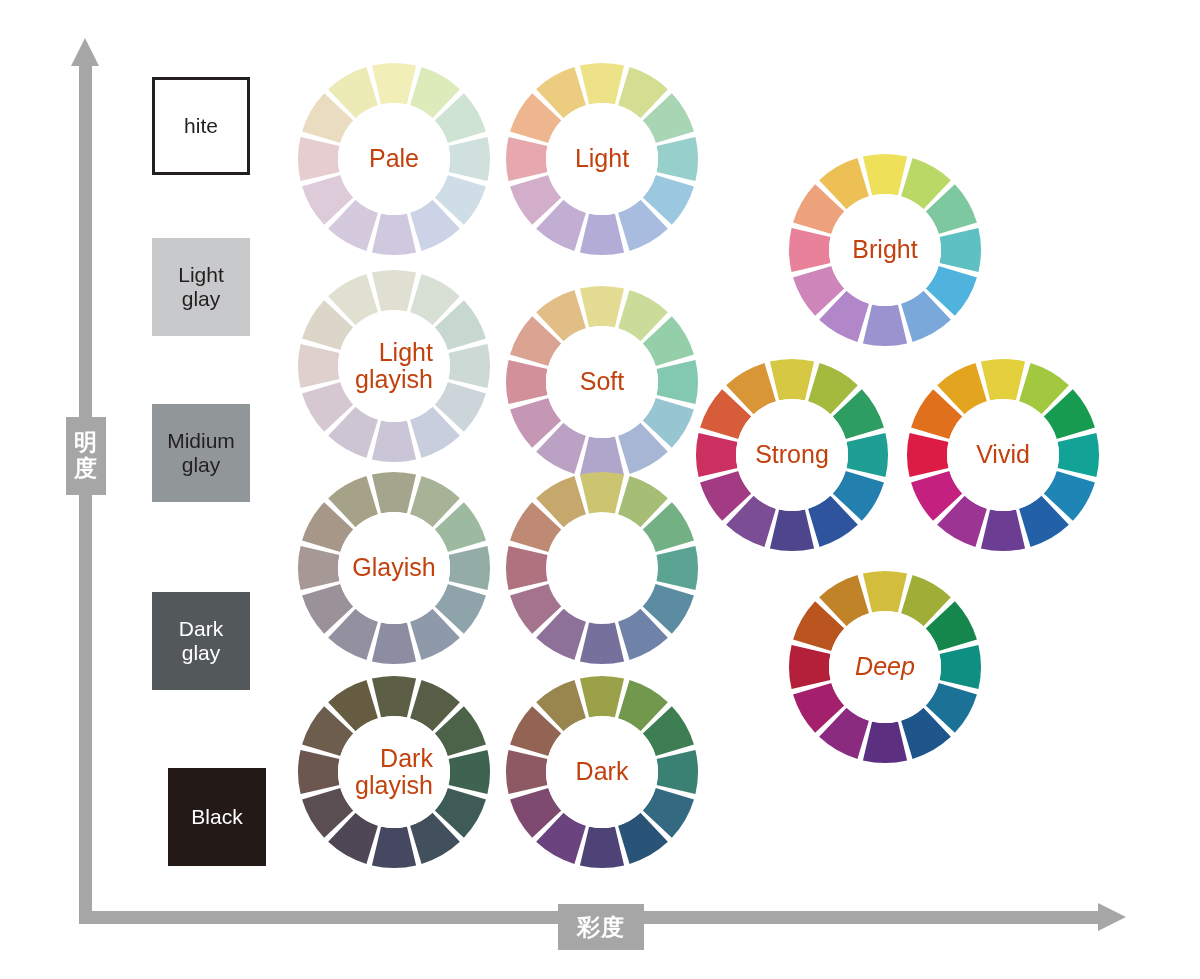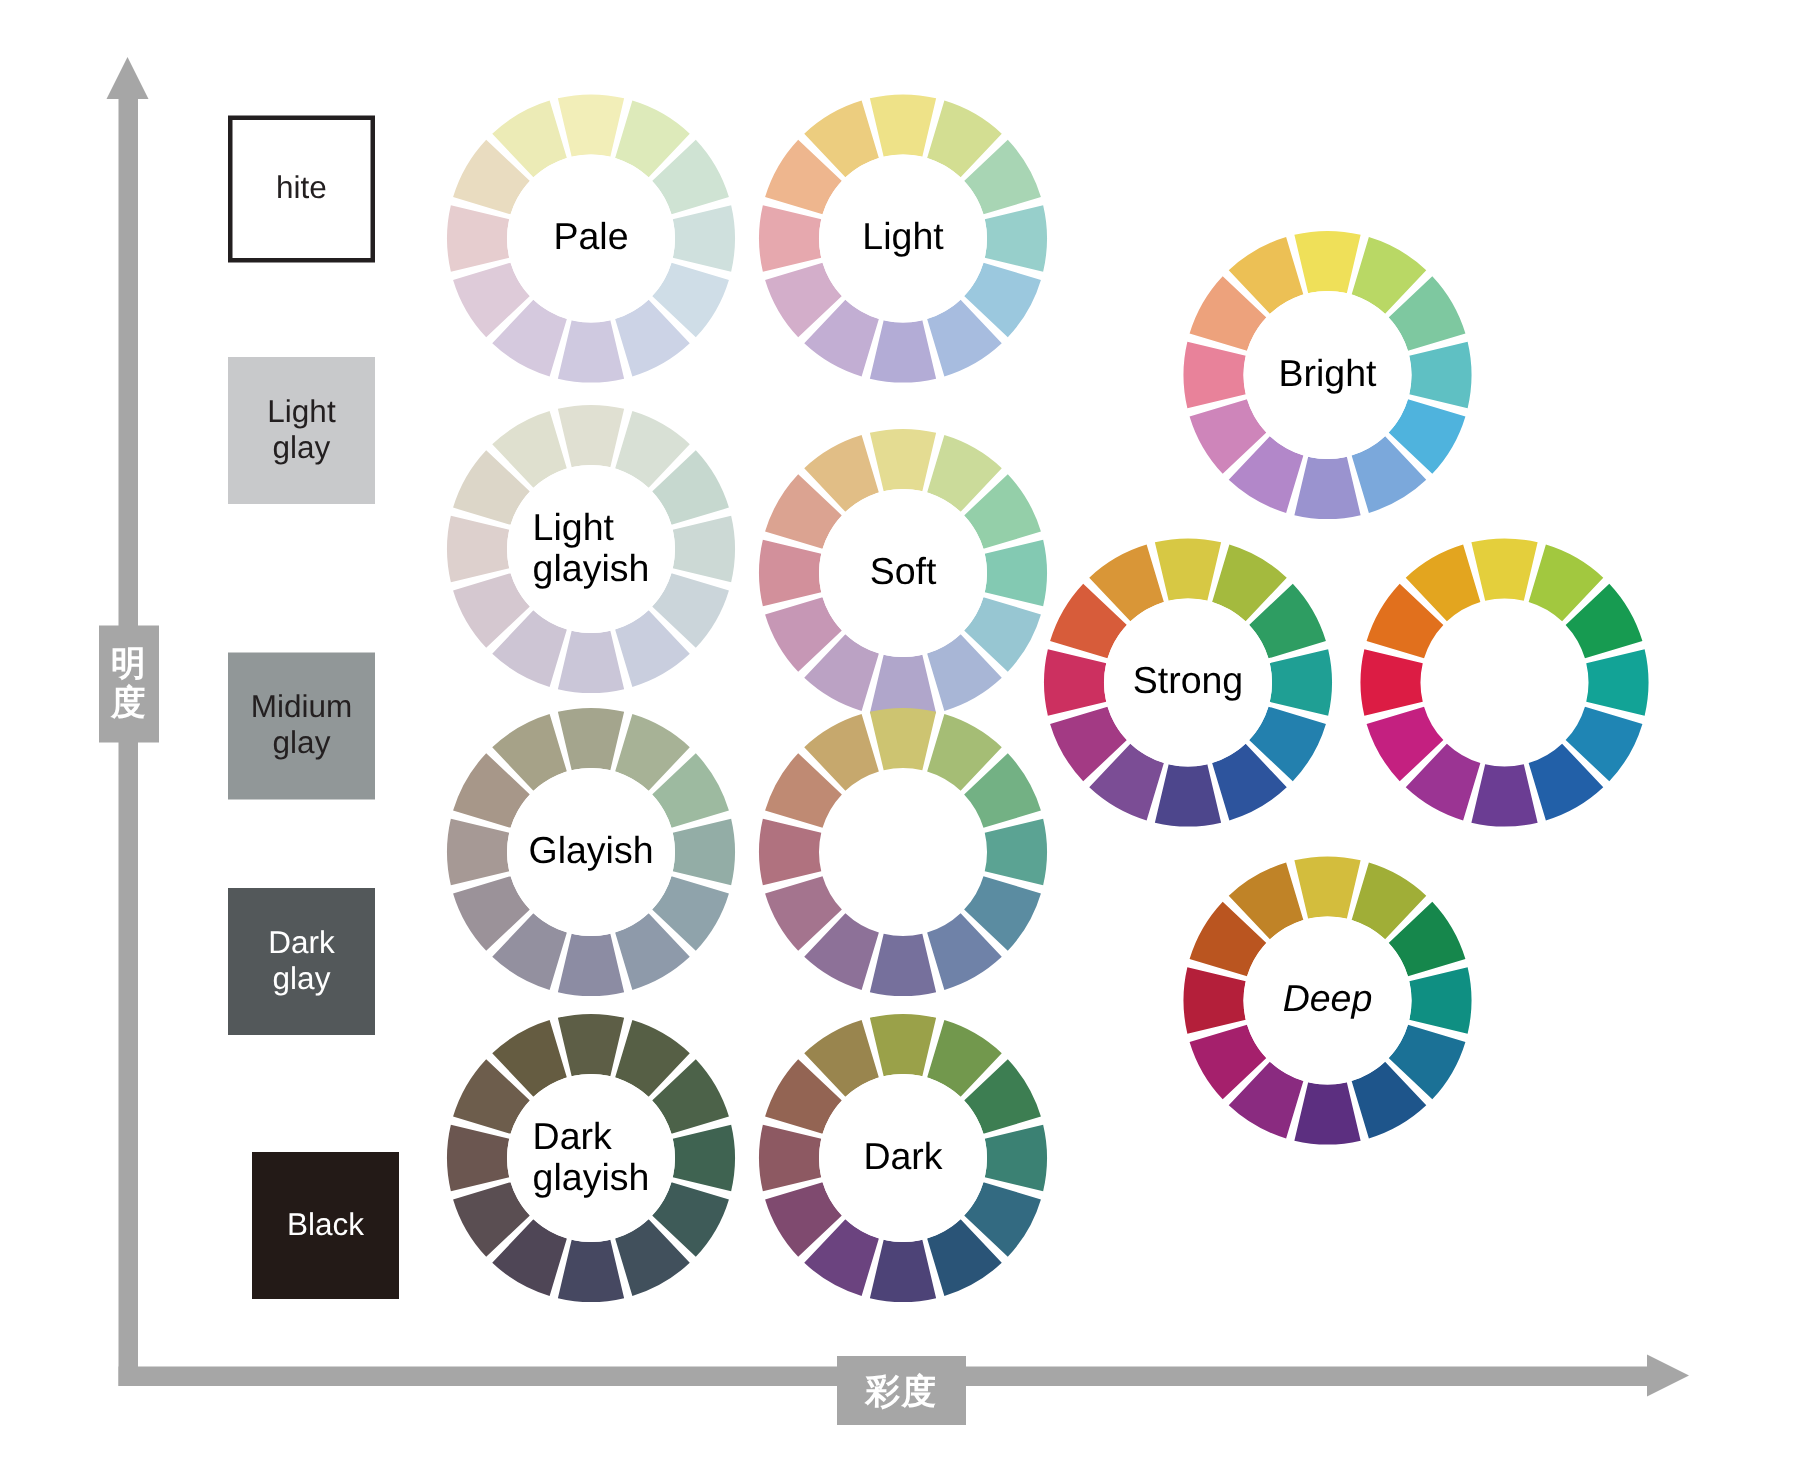--- a/index.html
+++ b/index.html
@@ -49,21 +49,21 @@
     box-sizing:border-box;white-space:pre-line;
   }
 
   
   .wheel{position:absolute;}
   .wheel svg{display:block;}
   .wheel .hub{
     position:absolute;left:50%;top:50%;transform:translate(-50%,-50%);
     border-radius:50%;background:#ffffff;
     display:flex;align-items:center;justify-content:center;
-    text-align:left;color:#000000;line-height:1.1;
+    text-align:right;color:#c2410c;line-height:1.1;
     white-space:pre-line;pointer-events:none;
   }
 </style>
 </head>
 <body>
 
 <div id="stage">
 
   <div class="axis-line axis-v"></div>
   <div class="arrow-up"></div>
@@ -77,21 +77,21 @@
       </span>
   </div>
   <div class="axis-label axis-label-h">
     <span>彩度</span>
   </div>
 
   <div id="swatches">
       <div class="swatch" style="left: 152px; top: 77px; width: 98px; height: 98px; background: rgb(255, 255, 255); color: rgb(35, 31, 32); border: 3px solid rgb(35, 31, 32);"><span>hite</span></div>
       <div class="swatch" style="left: 152px; top: 238px; width: 98px; height: 98px; background: rgb(200, 201, 203); color: rgb(35, 31, 32);"><span>Light
 glay</span></div>
-      <div class="swatch" style="left: 152px; top: 435px; width: 98px; height: 98px; background: rgb(145, 151, 152); color: rgb(35, 31, 32);"><span>Midium
+      <div class="swatch" style="left: 152px; top: 404px; width: 98px; height: 98px; background: rgb(145, 151, 152); color: rgb(35, 31, 32);"><span>Midium
 glay</span></div>
       <div class="swatch" style="left: 152px; top: 592px; width: 98px; height: 98px; background: rgb(83, 88, 90); color: rgb(255, 255, 255);"><span>Dark
 glay</span></div>
       <div class="swatch" style="left: 168px; top: 768px; width: 98px; height: 98px; background: rgb(35, 26, 23); color: rgb(255, 255, 255);"><span>Black</span></div>
     </div>
   <div id="wheels">
       <div class="wheel" style="left: 296px; top: 61px; width: 196px; height: 196px;">
         <svg width="196" height="196" viewBox="0 0 196 196">
           <path d="M 75.91522522994198 4.5748282133995275 A 96 96 0 0 1 120.08477477005803 4.5748282133995275 L 110.88278528253385 43.50198312448306 A 56 56 0 0 0 85.11721471746615 43.50198312448306 Z" fill="#f2eeb8"></path>
           <path d="M 125.58660990557236 6.049040494849777 A 96 96 0 0 1 163.8385618810281 28.13381526490778 L 136.40582776393308 57.244725571196206 A 56 56 0 0 0 114.09218911158388 44.36194028866237 Z" fill="#ddeaba"></path>
@@ -202,20 +202,21 @@
           <path d="M 191.42517178660046 75.91522522994198 A 96 96 0 0 1 191.42517178660046 120.08477477005802 L 152.49801687551695 110.88278528253385 A 56 56 0 0 0 152.49801687551695 85.11721471746615 Z" fill="#12a396"></path>
           <path d="M 189.95095950515022 125.58660990557236 A 96 96 0 0 1 167.8661847350922 163.83856188102814 L 138.75527442880377 136.40582776393308 A 56 56 0 0 0 151.63805971133763 114.09218911158388 Z" fill="#1f85b4"></path>
           <path d="M 163.8385618810281 167.8661847350922 A 96 96 0 0 1 125.58660990557235 189.95095950515022 L 114.09218911158386 151.63805971133763 A 56 56 0 0 0 136.40582776393308 138.75527442880377 Z" fill="#2260a8"></path>
           <path d="M 120.08477477005805 191.42517178660046 A 96 96 0 0 1 75.91522522994197 191.42517178660046 L 85.11721471746614 152.49801687551695 A 56 56 0 0 0 110.88278528253386 152.49801687551695 Z" fill="#6b3d93"></path>
           <path d="M 70.41339009442767 189.95095950515025 A 96 96 0 0 1 32.16143811897189 167.8661847350922 L 59.59417223606693 138.75527442880377 A 56 56 0 0 0 81.90781088841614 151.63805971133763 Z" fill="#9b3493"></path>
           <path d="M 28.133815264907838 163.83856188102817 A 96 96 0 0 1 6.049040494849763 125.58660990557233 L 44.36194028866236 114.09218911158386 A 56 56 0 0 0 57.244725571196234 136.4058277639331 Z" fill="#c42080"></path>
           <path d="M 4.574828213399542 120.08477477005806 A 96 96 0 0 1 4.5748282133995275 75.91522522994197 L 43.50198312448306 85.11721471746614 A 56 56 0 0 0 43.50198312448306 110.88278528253386 Z" fill="#dc1c44"></path>
           <path d="M 6.049040494849777 70.41339009442765 A 96 96 0 0 1 28.13381526490781 32.16143811897186 L 57.24472557119623 59.59417223606692 A 56 56 0 0 0 44.36194028866237 81.90781088841612 Z" fill="#e1701d"></path>
           <path d="M 32.16143811897187 28.13381526490781 A 96 96 0 0 1 70.41339009442765 6.049040494849777 L 81.90781088841614 44.36194028866237 A 56 56 0 0 0 59.594172236066925 57.24472557119623 Z" fill="#e3a51f"></path>
         </svg>
+        <div class="hub" style="width: 112px; height: 112px; font-size: 25px;">Vivid</div>
       </div>
       <div class="wheel" style="left: 504px; top: 470px; width: 196px; height: 196px;">
         <svg width="196" height="196" viewBox="0 0 196 196">
           <path d="M 75.91522522994198 4.5748282133995275 A 96 96 0 0 1 120.08477477005803 4.5748282133995275 L 110.88278528253385 43.50198312448306 A 56 56 0 0 0 85.11721471746615 43.50198312448306 Z" fill="#cdc471"></path>
           <path d="M 125.58660990557236 6.049040494849777 A 96 96 0 0 1 163.8385618810281 28.13381526490778 L 136.40582776393308 57.244725571196206 A 56 56 0 0 0 114.09218911158388 44.36194028866237 Z" fill="#a5bd75"></path>
           <path d="M 167.8661847350922 32.16143811897189 A 96 96 0 0 1 189.95095950515022 70.41339009442764 L 151.63805971133763 81.90781088841612 A 56 56 0 0 0 138.75527442880377 59.59417223606694 Z" fill="#73b184"></path>
           <path d="M 191.42517178660046 75.91522522994198 A 96 96 0 0 1 191.42517178660046 120.08477477005802 L 152.49801687551695 110.88278528253385 A 56 56 0 0 0 152.49801687551695 85.11721471746615 Z" fill="#5ba393"></path>
           <path d="M 189.95095950515022 125.58660990557236 A 96 96 0 0 1 167.8661847350922 163.83856188102814 L 138.75527442880377 136.40582776393308 A 56 56 0 0 0 151.63805971133763 114.09218911158388 Z" fill="#5b8ca1"></path>
           <path d="M 163.8385618810281 167.8661847350922 A 96 96 0 0 1 125.58660990557235 189.95095950515022 L 114.09218911158386 151.63805971133763 A 56 56 0 0 0 136.40582776393308 138.75527442880377 Z" fill="#6f82a8"></path>
           <path d="M 120.08477477005805 191.42517178660046 A 96 96 0 0 1 75.91522522994197 191.42517178660046 L 85.11721471746614 152.49801687551695 A 56 56 0 0 0 110.88278528253386 152.49801687551695 Z" fill="#76709c"></path>

